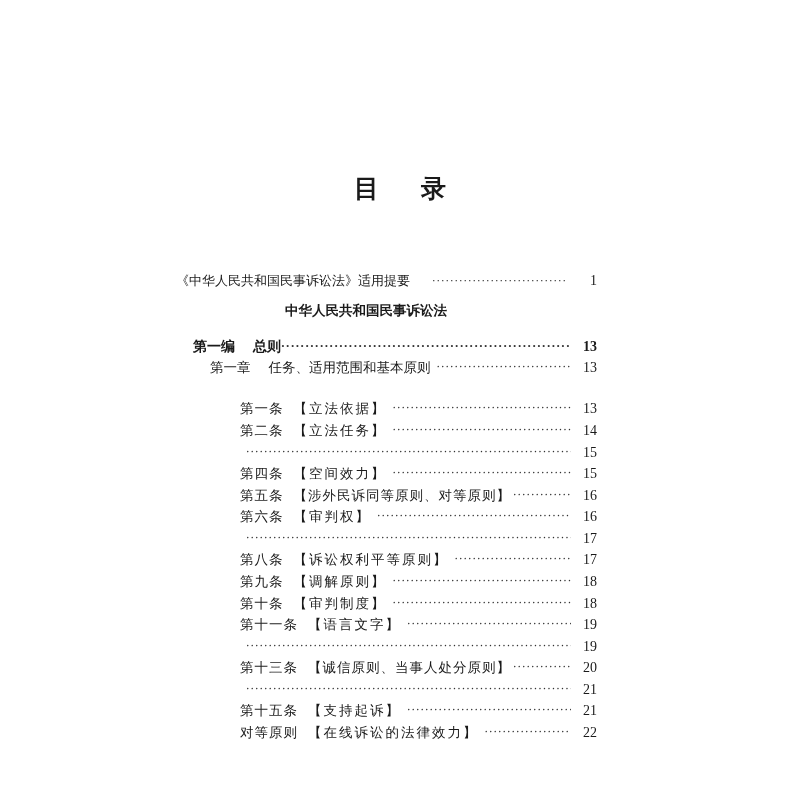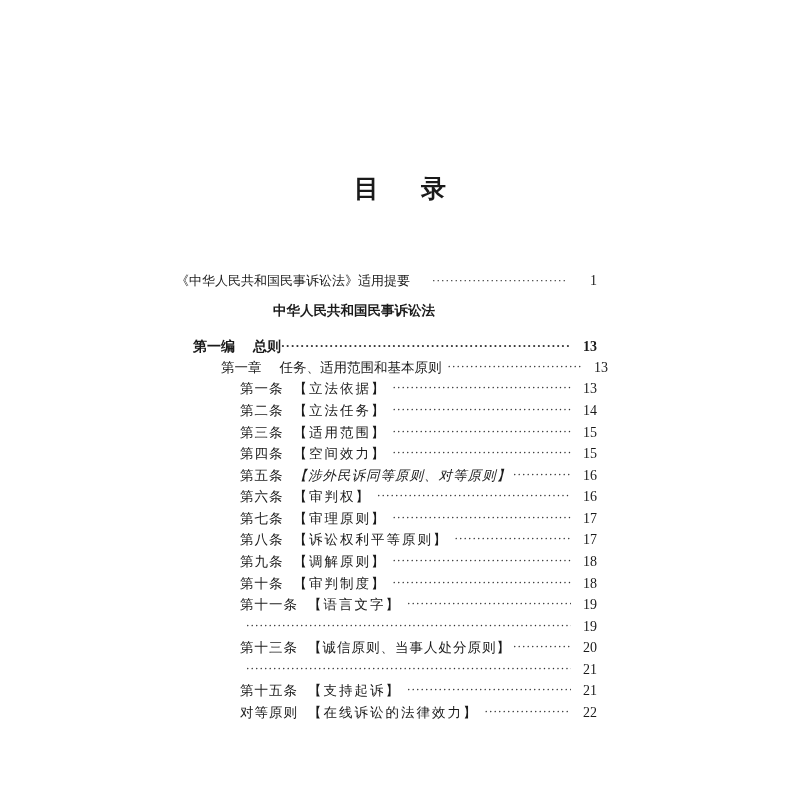--- a/index.html
+++ b/index.html
@@ -57,21 +57,21 @@
       top: 271px;
       left: 176px;
       width: 421px;
       font-family: "DejaVu Sans", "Liberation Sans", sans-serif;
       font-size: 13px;
     }
     .intro-row .dots { margin-left: 22px; margin-right: 10px; }
     .law-title {
       position: absolute;
       top: 302px;
-      left: 0;
+      left: 12px;
       width: 708px;
       text-align: center;
       font-family: "DejaVu Sans", "Liberation Sans", sans-serif;
       font-size: 13.5px;
       font-weight: bold;
     }
     .part-row {
       left: 193px;
       width: 404px;
       font-weight: bold;
@@ -79,20 +79,21 @@
     }
     .part-row .gap { display: inline-block; width: 18px; }
     .chapter-row {
       left: 210px;
       width: 387px;
     }
     .chapter-row .gap { display: inline-block; width: 18px; }
     .article-row {
       left: 240px;
       width: 357px;
+      margin-top: 20px;
     }
     .article-row .art-num {
       display: inline-block;
       letter-spacing: 1px;
     }
     .article-row .art-title {
       display: inline-block;
       margin-left: 10px;
       letter-spacing: 2px;
     }
@@ -111,58 +112,56 @@
 </div>
 
 <div class="law-title">中华人民共和国民事诉讼法</div>
 
 <div class="row part-row" style="top:337px;justify-content:space-between;">
   <span class="label"><span>第一编</span><span class="gap"></span><span>总则</span></span>
   <span class="dots" style="margin-left:0;">··························································································</span>
   <span class="page">13</span>
 </div>
 
-<div class="row chapter-row" style="top:358px;margin-left:11px;">
+<div class="row chapter-row" style="top:358px;">
   <span class="label"><span>第一章</span><span class="gap"></span><span>任务、适用范围和基本原则</span></span>
   <span class="dots">··························································································</span>
   <span class="page">13</span>
 </div>
 
 <div class="row article-row" style="top:379px;">
   <span class="label"><span class="art-num">第一条</span><span class="art-title">【立法依据】</span></span>
   <span class="dots">··························································································</span>
   <span class="page">13</span>
 </div>
 <div class="row article-row" style="top:401px;">
   <span class="label"><span class="art-num">第二条</span><span class="art-title">【立法任务】</span></span>
   <span class="dots">··························································································</span>
   <span class="page">14</span>
 </div>
 <div class="row article-row" style="top:423px;">
-  <span class="label"><span class="art-num">第三条</span><span class="art-title">【适用范围】</span></span>
   <span class="dots">··························································································</span>
   <span class="page">15</span>
 </div>
 <div class="row article-row" style="top:444px;">
   <span class="label"><span class="art-num">第四条</span><span class="art-title">【空间效力】</span></span>
   <span class="dots">··························································································</span>
   <span class="page">15</span>
 </div>
 <div class="row article-row" style="top:466px;">
-  <span class="label"><span class="art-num">第五条</span><span class="art-title" style="letter-spacing:1px;font-style:italic;">【涉外民诉同等原则、对等原则】</span></span>
+  <span class="label"><span class="art-num">第五条</span><span class="art-title" style="letter-spacing:1px;">【涉外民诉同等原则、对等原则】</span></span>
   <span class="dots" style="margin-left:2px;">··························································································</span>
   <span class="page">16</span>
 </div>
 <div class="row article-row" style="top:487px;">
   <span class="label"><span class="art-num">第六条</span><span class="art-title">【审判权】</span></span>
   <span class="dots">··························································································</span>
   <span class="page">16</span>
 </div>
 <div class="row article-row" style="top:509px;">
-  <span class="label"><span class="art-num">第七条</span><span class="art-title">【审理原则】</span></span>
   <span class="dots">··························································································</span>
   <span class="page">17</span>
 </div>
 <div class="row article-row" style="top:530px;">
   <span class="label"><span class="art-num">第八条</span><span class="art-title">【诉讼权利平等原则】</span></span>
   <span class="dots">··························································································</span>
   <span class="page">17</span>
 </div>
 <div class="row article-row" style="top:552px;">
   <span class="label"><span class="art-num">第九条</span><span class="art-title">【调解原则】</span></span>

